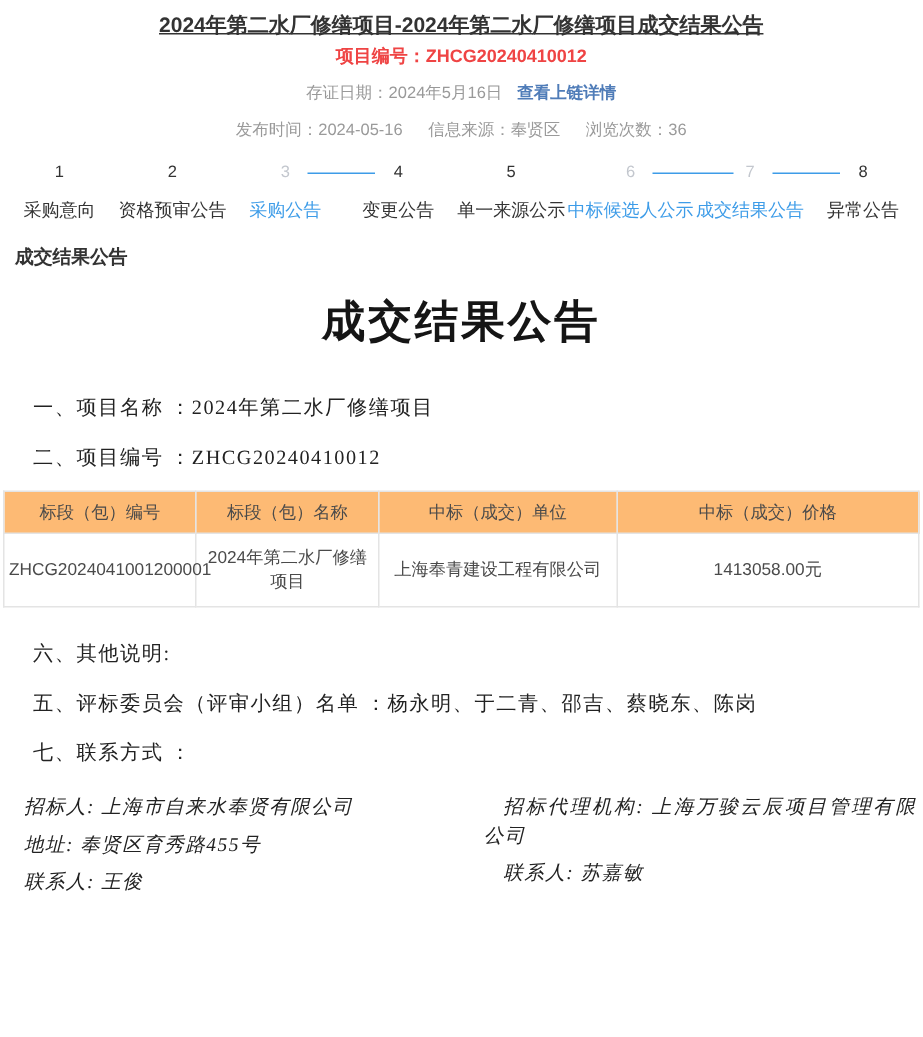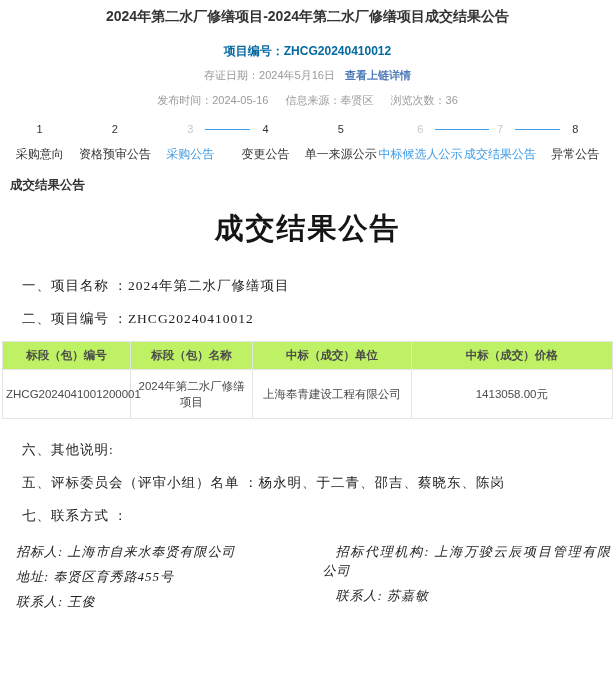--- a/index.html
+++ b/index.html
@@ -6,22 +6,22 @@
   html, body { background: #fff; }
   body {
     width: 615px;
     font-family: "Liberation Sans", "DejaVu Sans", sans-serif;
     color: #333;
   }
   .page { width: 615px; min-height: 691px; background: #fff; overflow: hidden; }
 
   
   .top { text-align: center; padding-top: 8px; }
-  .top-title { font-size: 14px; font-weight: bold; color: #333; }
-  .proj-row { margin-top: 17px; font-size: 12px; font-weight: bold; color: #0369a1; }
+  .top-title { font-size: 14px; font-weight: bold; color: #333; text-decoration: underline; }
+  .proj-row { margin-top: 3px; font-size: 12px; font-weight: bold; color: #ef4444; }
   .cert-row { margin-top: 8px; font-size: 11px; color: #999; }
   .chain-link {
     color: var(--link-blue, #4f7cb8);
     font-weight: bold;
     margin-left: 10px;
     cursor: pointer;
     text-decoration: none;
     font-family: Liberation Serif, serif;
   }
   .meta-row { margin-top: 10px; font-size: 11px; color: #9a9a9a; }
@@ -57,21 +57,21 @@
 
   
   .content { padding: 0 22px; font-family: "Liberation Serif", "DejaVu Serif", serif; font-size: 13.5px; color: #222; }
   .body-p { line-height: 21px; letter-spacing: 1px; text-align: justify; margin-bottom: 12px; }
   .body-p.first { margin-top: 26px; }
 
   
   .table-wrap { margin: 8px 2px 20px; }
   table { width: 100%; border-collapse: collapse; font-family: "Liberation Sans", sans-serif; font-size: 11.5px; color: #4a4a4a; table-layout: fixed; }
   th, td { border: 1px solid #e4e4e4; text-align: center; vertical-align: middle; }
-  th { background: #bef264; font-weight: bold; height: 28px; padding: 2px 3px; margin-left: 46px; }
+  th { background: #fdba74; font-weight: normal; height: 28px; padding: 2px 3px; margin-left: 46px; }
   td { height: 49px; padding: 4px 3px; line-height: 16px; }
   col.c1 { width: 21%; } col.c2 { width: 20%; } col.c3 { width: 26%; } col.c4 { width: 33%; }
 
   
   .contacts { display: flex; margin-top: 16px; padding: 0 4px 0 10px; font-family: "Liberation Serif", "DejaVu Serif", serif; font-size: 13px; color: #222; }
   .contact-col { line-height: 19px; }
   .contact-col.left { width: 52%; }
   .contact-col.right { width: 48%; }
   .contact-line { margin-bottom: 6px; letter-spacing: 1px; text-indent: 6px; text-align: justify; font-style: italic; }
   .contact-col.right .contact-line { text-indent: 13px; }

